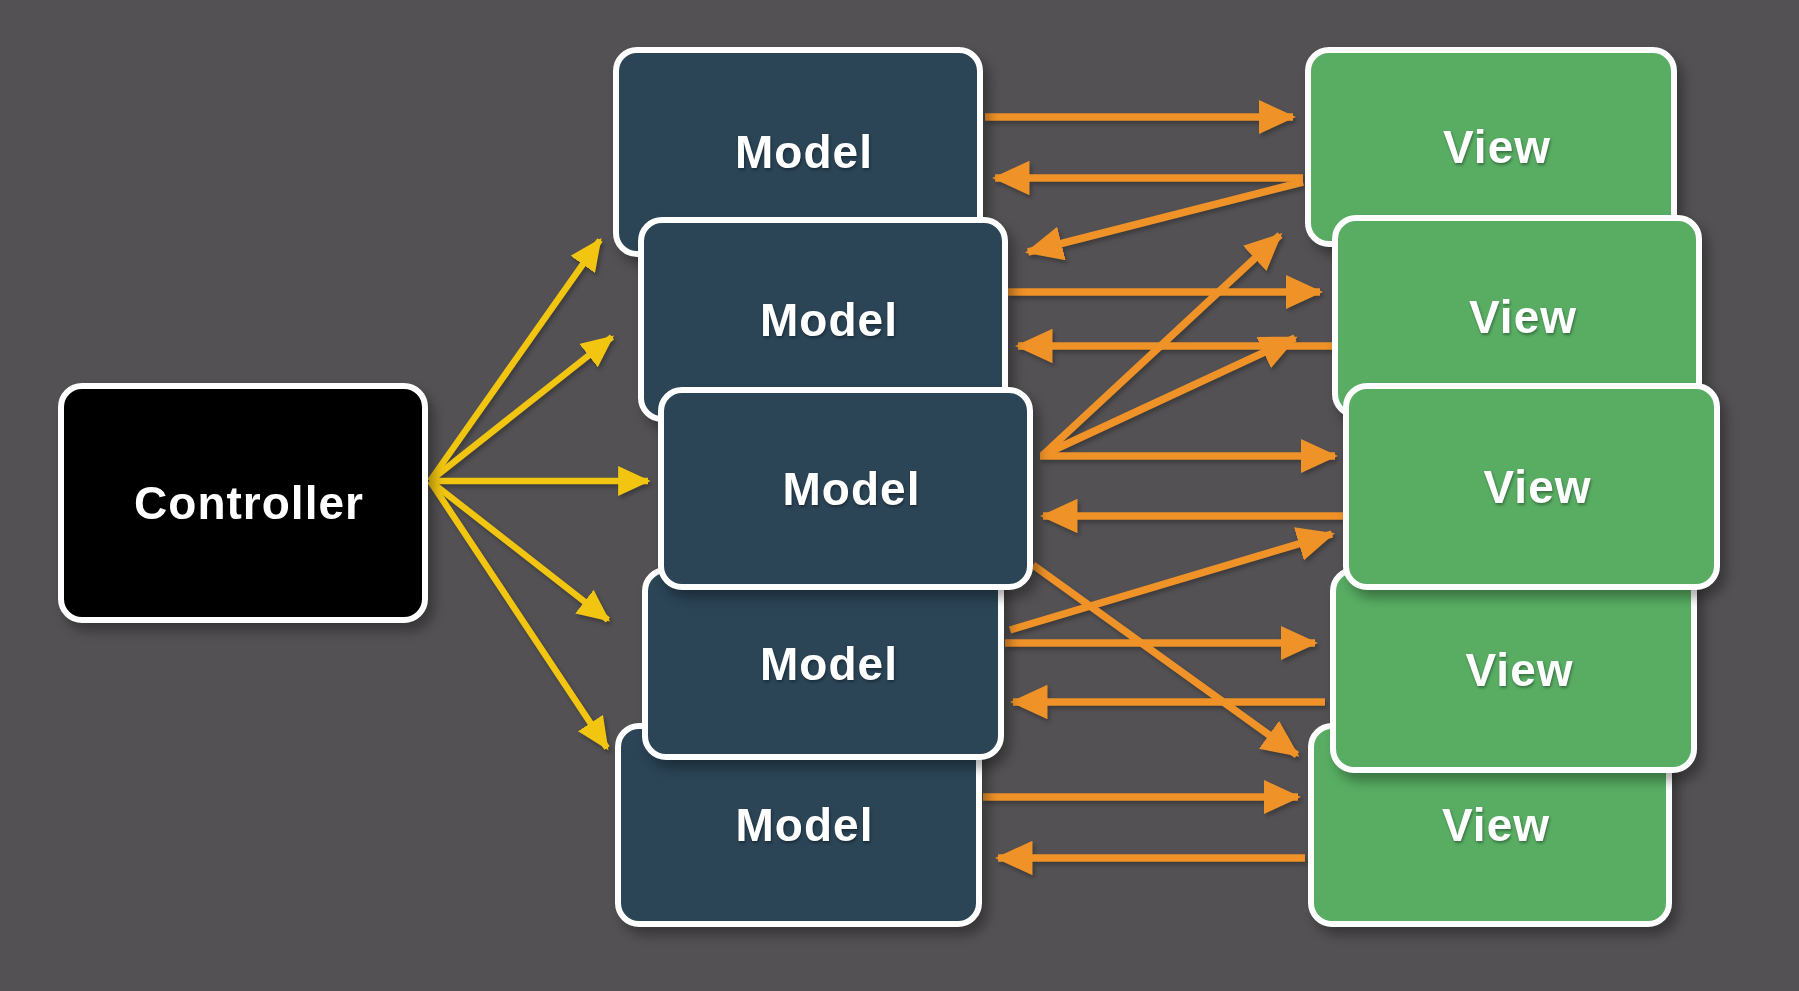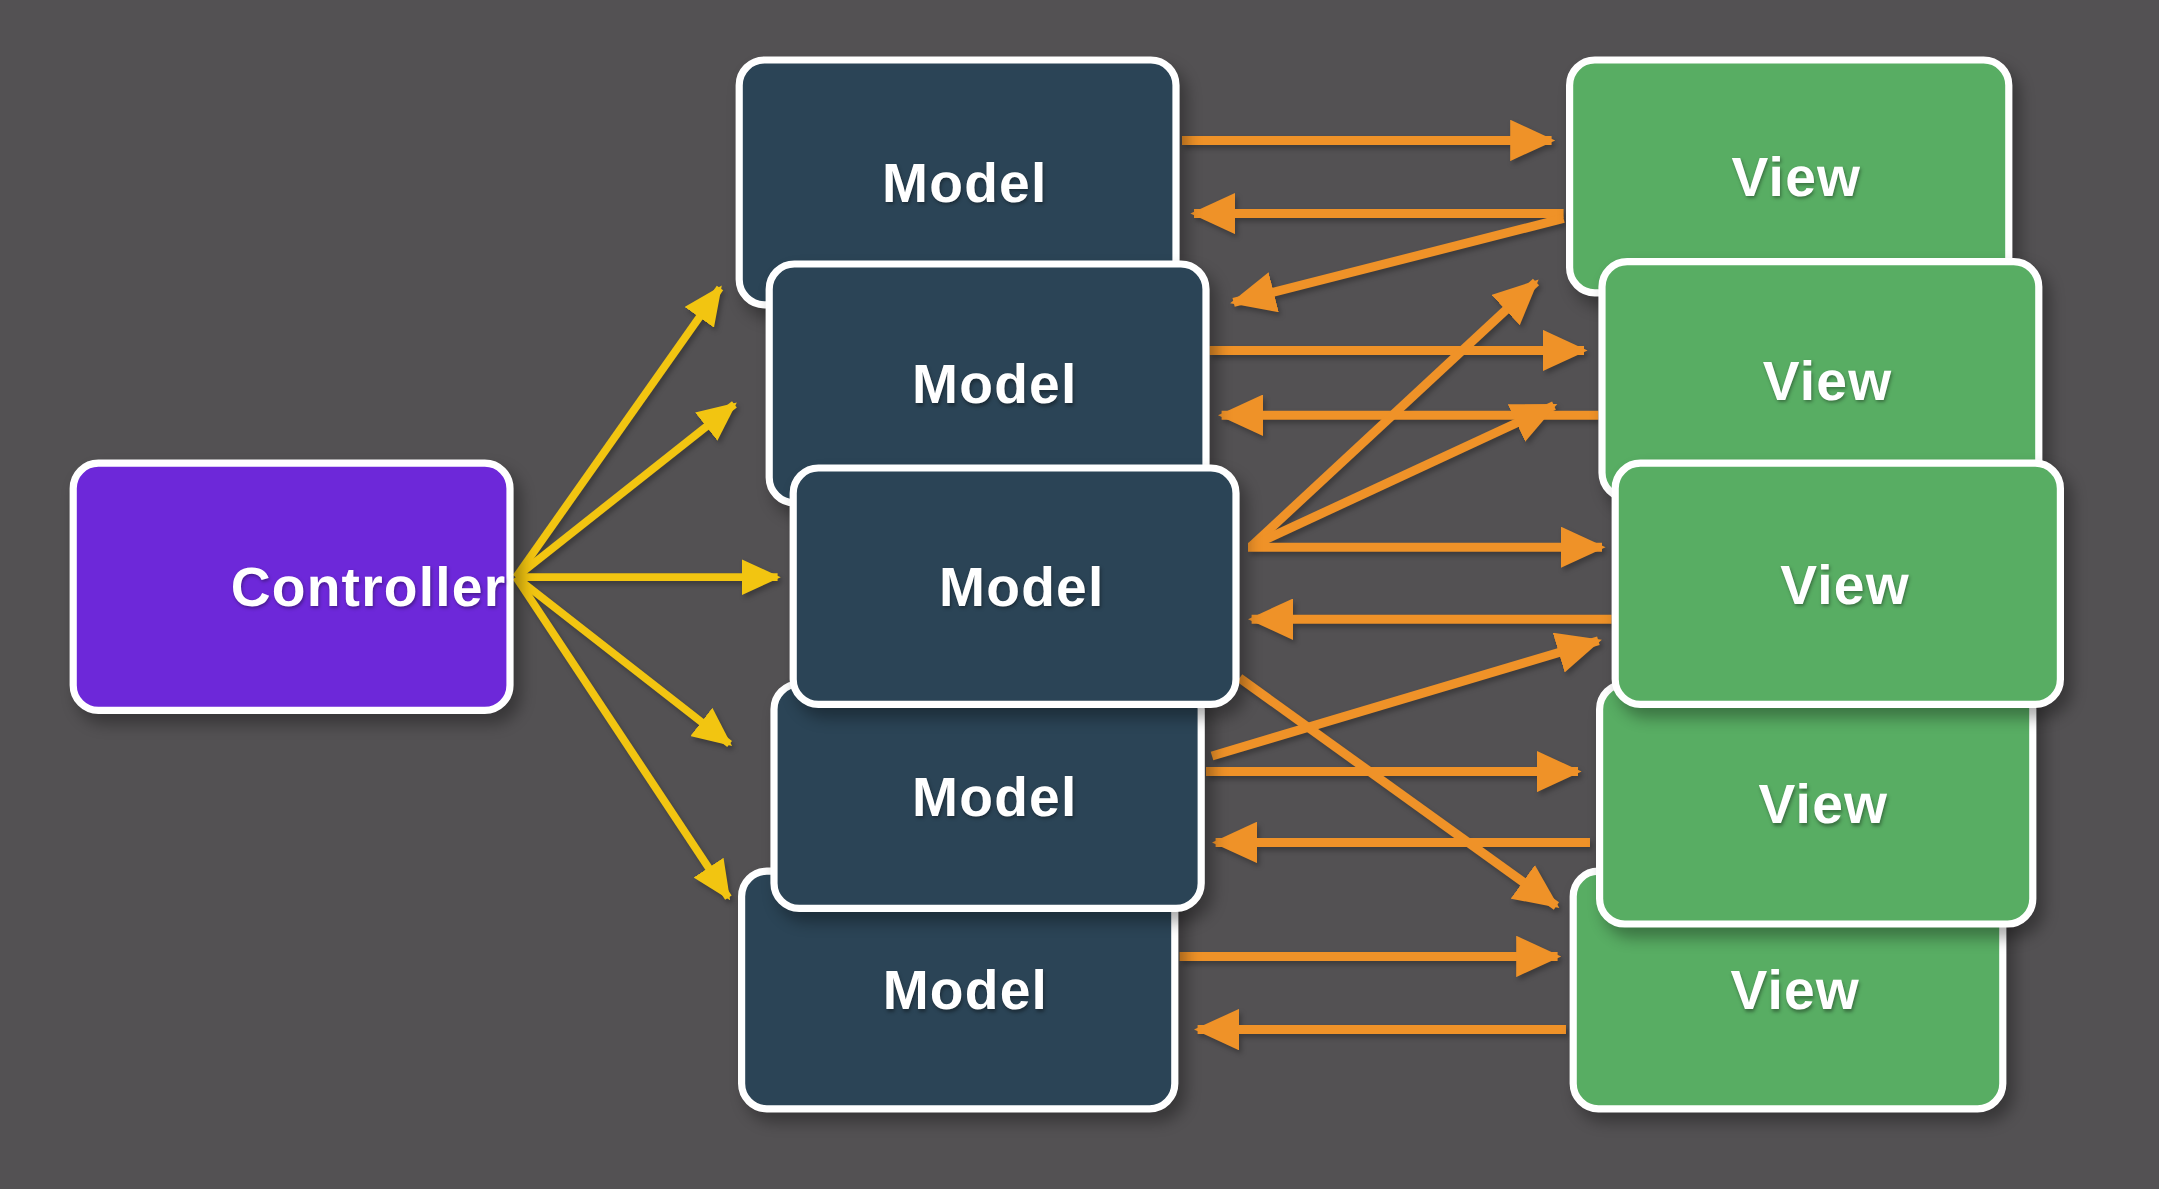--- a/index.html
+++ b/index.html
@@ -55,21 +55,21 @@
       <line x1="1040" y1="456" x2="1335" y2="456" stroke="#ef9228" stroke-width="7.5" marker-end="url(#head-orange)"></line>
       <line x1="1343" y1="516" x2="1043" y2="516" stroke="#ef9228" stroke-width="7.5" marker-end="url(#head-orange)"></line>
       <line x1="1033" y1="565" x2="1297" y2="755" stroke="#ef9228" stroke-width="7.5" marker-end="url(#head-orange)"></line>
       <line x1="1010" y1="630" x2="1332" y2="534" stroke="#ef9228" stroke-width="7.5" marker-end="url(#head-orange)"></line>
       <line x1="1005" y1="643" x2="1315" y2="643" stroke="#ef9228" stroke-width="7.5" marker-end="url(#head-orange)"></line>
       <line x1="1325" y1="702" x2="1013" y2="702" stroke="#ef9228" stroke-width="7.5" marker-end="url(#head-orange)"></line>
       <line x1="983" y1="797" x2="1298" y2="797" stroke="#ef9228" stroke-width="7.5" marker-end="url(#head-orange)"></line>
       <line x1="1305" y1="858" x2="998" y2="858" stroke="#ef9228" stroke-width="7.5" marker-end="url(#head-orange)"></line>
     </svg>
 
-<div class="node" style="left: 58px; top: 383px; width: 370px; height: 212px; z-index: 1; background: #6d28d9; border-color: rgb(255, 255, 255); justify-content: flex-end;">
+<div class="node" style="left: 58px; top: 383px; width: 370px; height: 240px; z-index: 1; background: #000000; border-color: rgb(255, 255, 255);">
       <span style="color: rgb(255, 255, 255);">Controller</span>
     </div>
     <div class="node" style="left: 613px; top: 47px; width: 370px; height: 210px; z-index: 1; background: rgb(43, 68, 86); border-color: rgb(255, 255, 255);">
       <span style="color: rgb(255, 255, 255);">Model</span>
     </div>
     <div class="node" style="left: 638px; top: 217px; width: 370px; height: 205px; z-index: 2; background: rgb(43, 68, 86); border-color: rgb(255, 255, 255);">
       <span style="color: rgb(255, 255, 255);">Model</span>
     </div>
     <div class="node" style="left: 658px; top: 387px; width: 375px; height: 203px; z-index: 3; background: rgb(43, 68, 86); border-color: rgb(255, 255, 255);">
       <span style="color: rgb(255, 255, 255);">Model</span>

